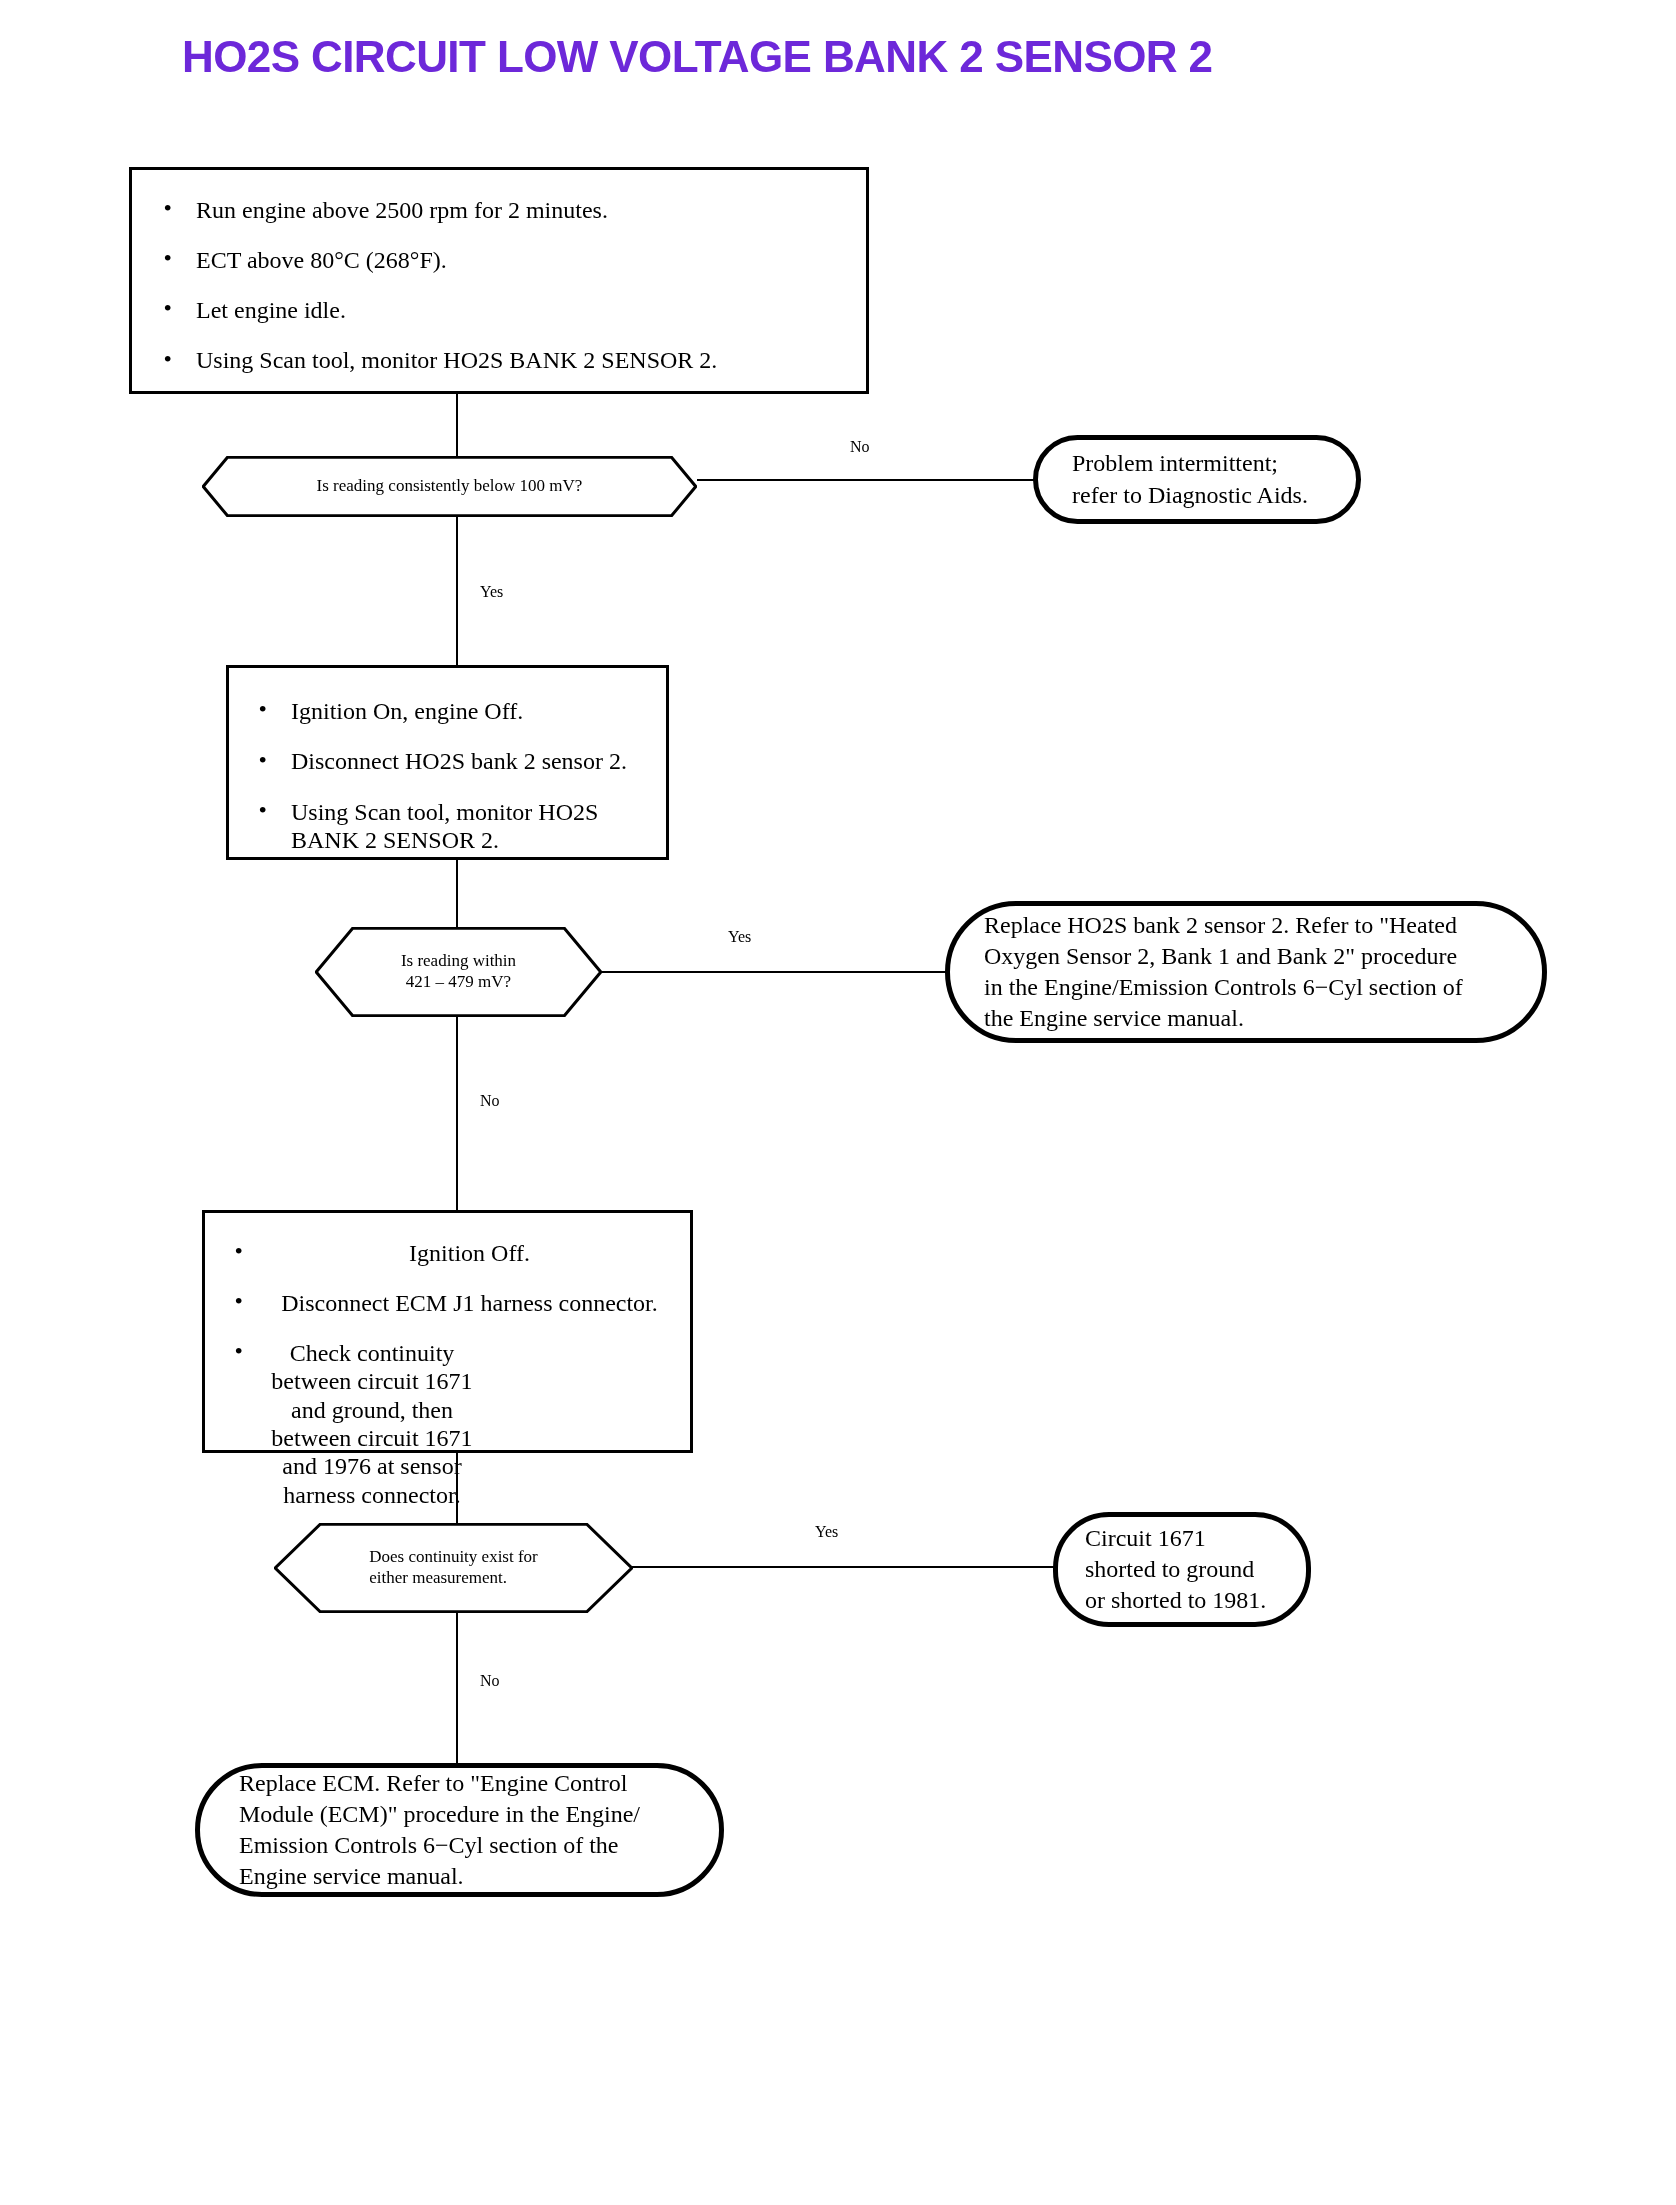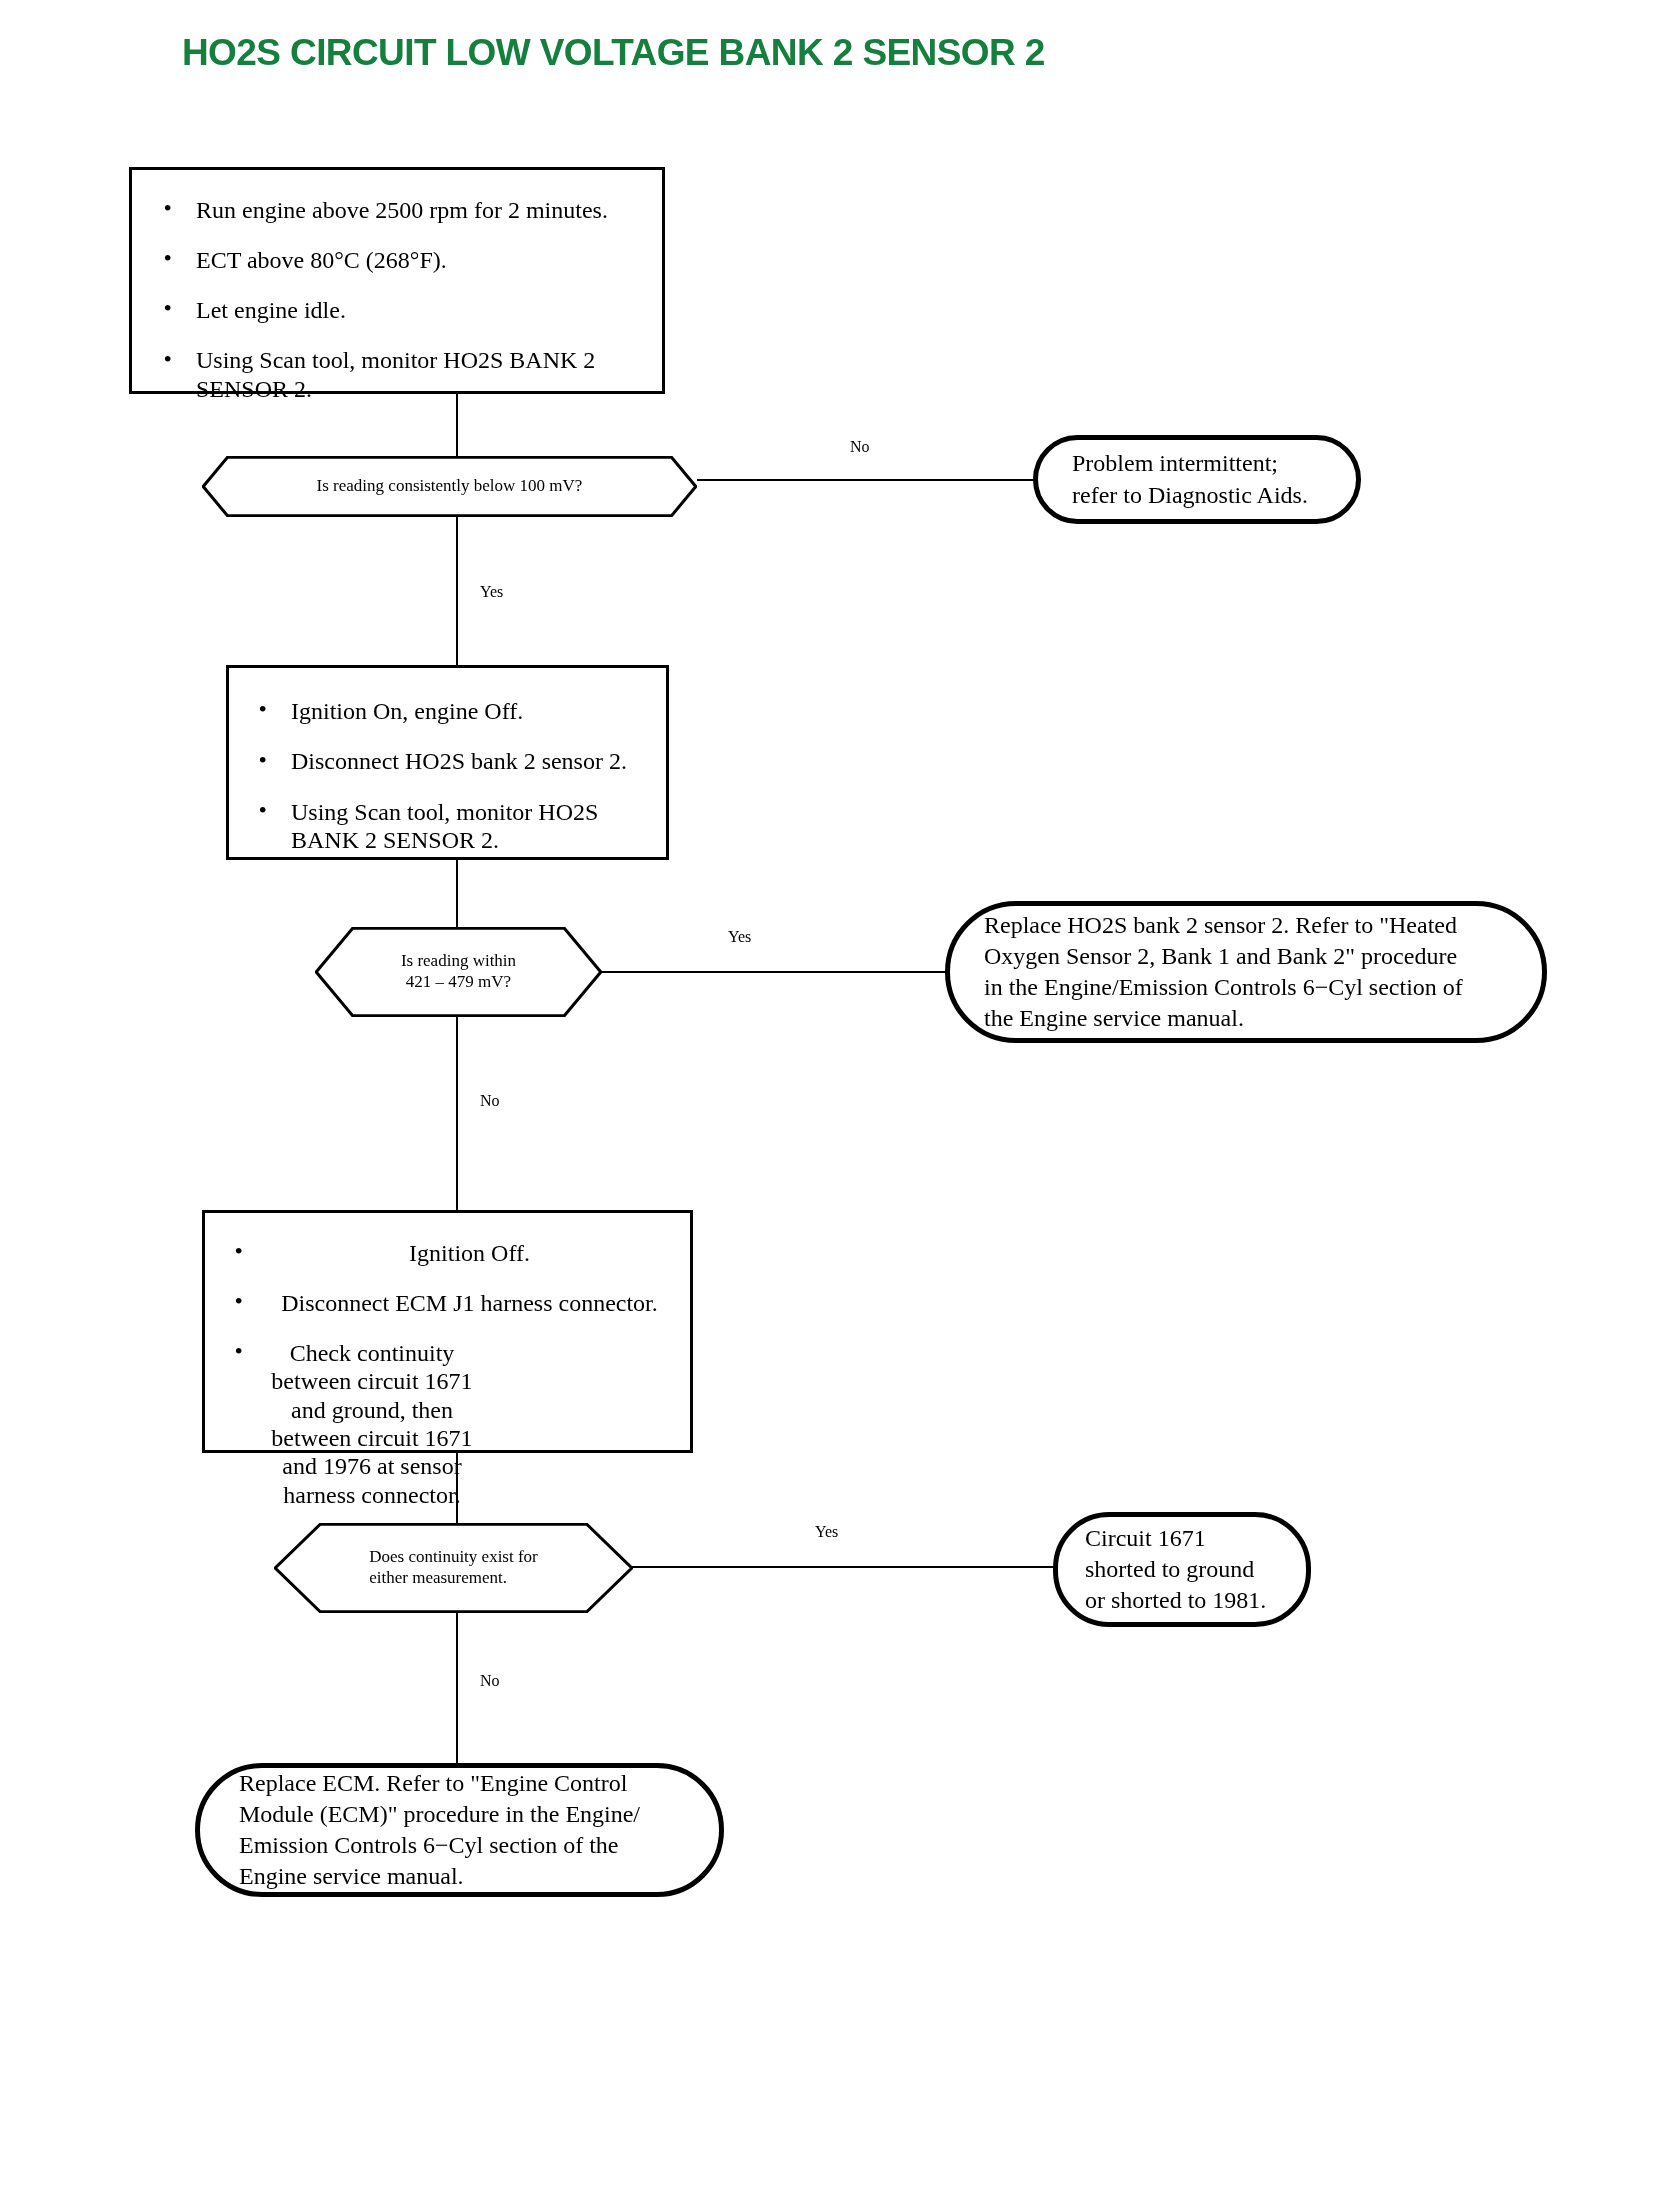--- a/index.html
+++ b/index.html
@@ -16,25 +16,25 @@
     font-family: "Liberation Serif", "DejaVu Serif", serif;
     color: #000000;
   }
 
   
   .title {
     position: absolute;
     left: 182px;
     top: 32px;
     font-family: "Liberation Sans", "DejaVu Sans", sans-serif;
-    font-size: 37px;
+    font-size: 44px;
     font-weight: 700;
     letter-spacing: -0.6px;
     white-space: nowrap;
-    color: #15803d;
+    color: #6d28d9;
   }
 
   
   .proc {
     position: absolute;
     border: 3.6px solid #000;
     background: #fff;
     box-sizing: border-box;
   }
   .proc ul {
@@ -120,21 +120,21 @@
     white-space: nowrap;
   }
 </style>
 </head>
 <body>
 
 <div id="page">
 
   <div class="title">HO2S CIRCUIT LOW VOLTAGE BANK 2 SENSOR 2</div>
 
-  <div class="proc" style="left:129px; top:167px; width:536px; height:227px; padding:25.5px 18px 0 18px;">
+  <div class="proc" style="left:129px; top:167px; width:740px; height:227px; padding:25.5px 18px 0 18px;">
     <ul>
       <li>Run engine  above 2500 rpm for 2 minutes.</li>
       <li>ECT above 80°C (268°F).</li>
       <li>Let engine idle.</li>
       <li>Using Scan tool, monitor HO2S BANK 2 SENSOR 2.</li>
     </ul>
   </div>
 
   <div class="vline" style="left:456px; top:394px; height:92px;"></div>
 

